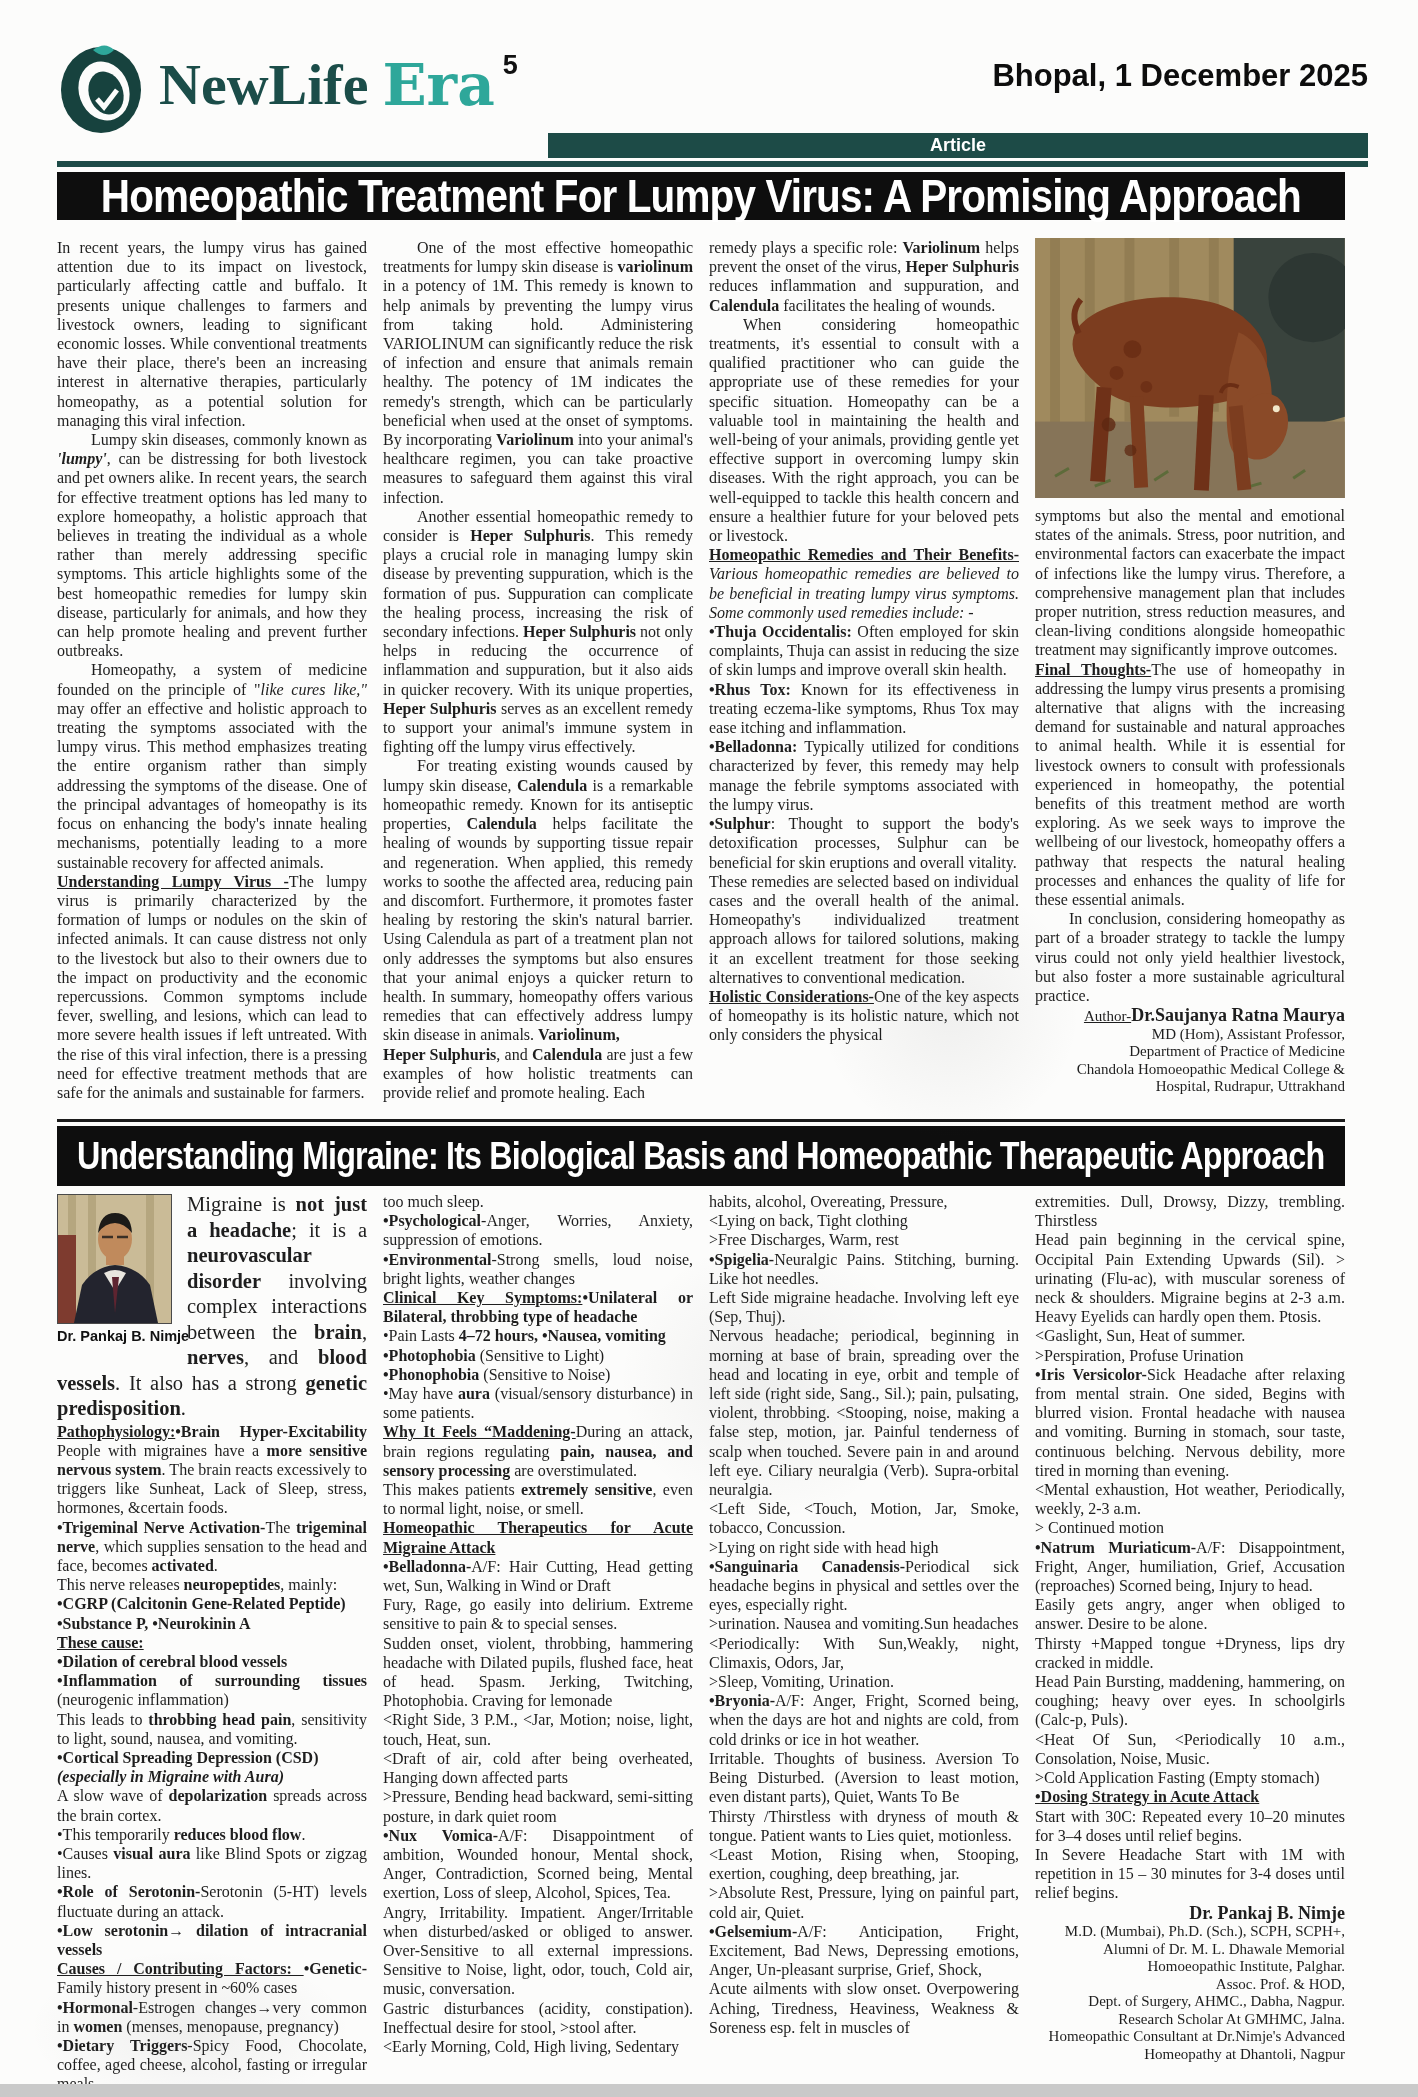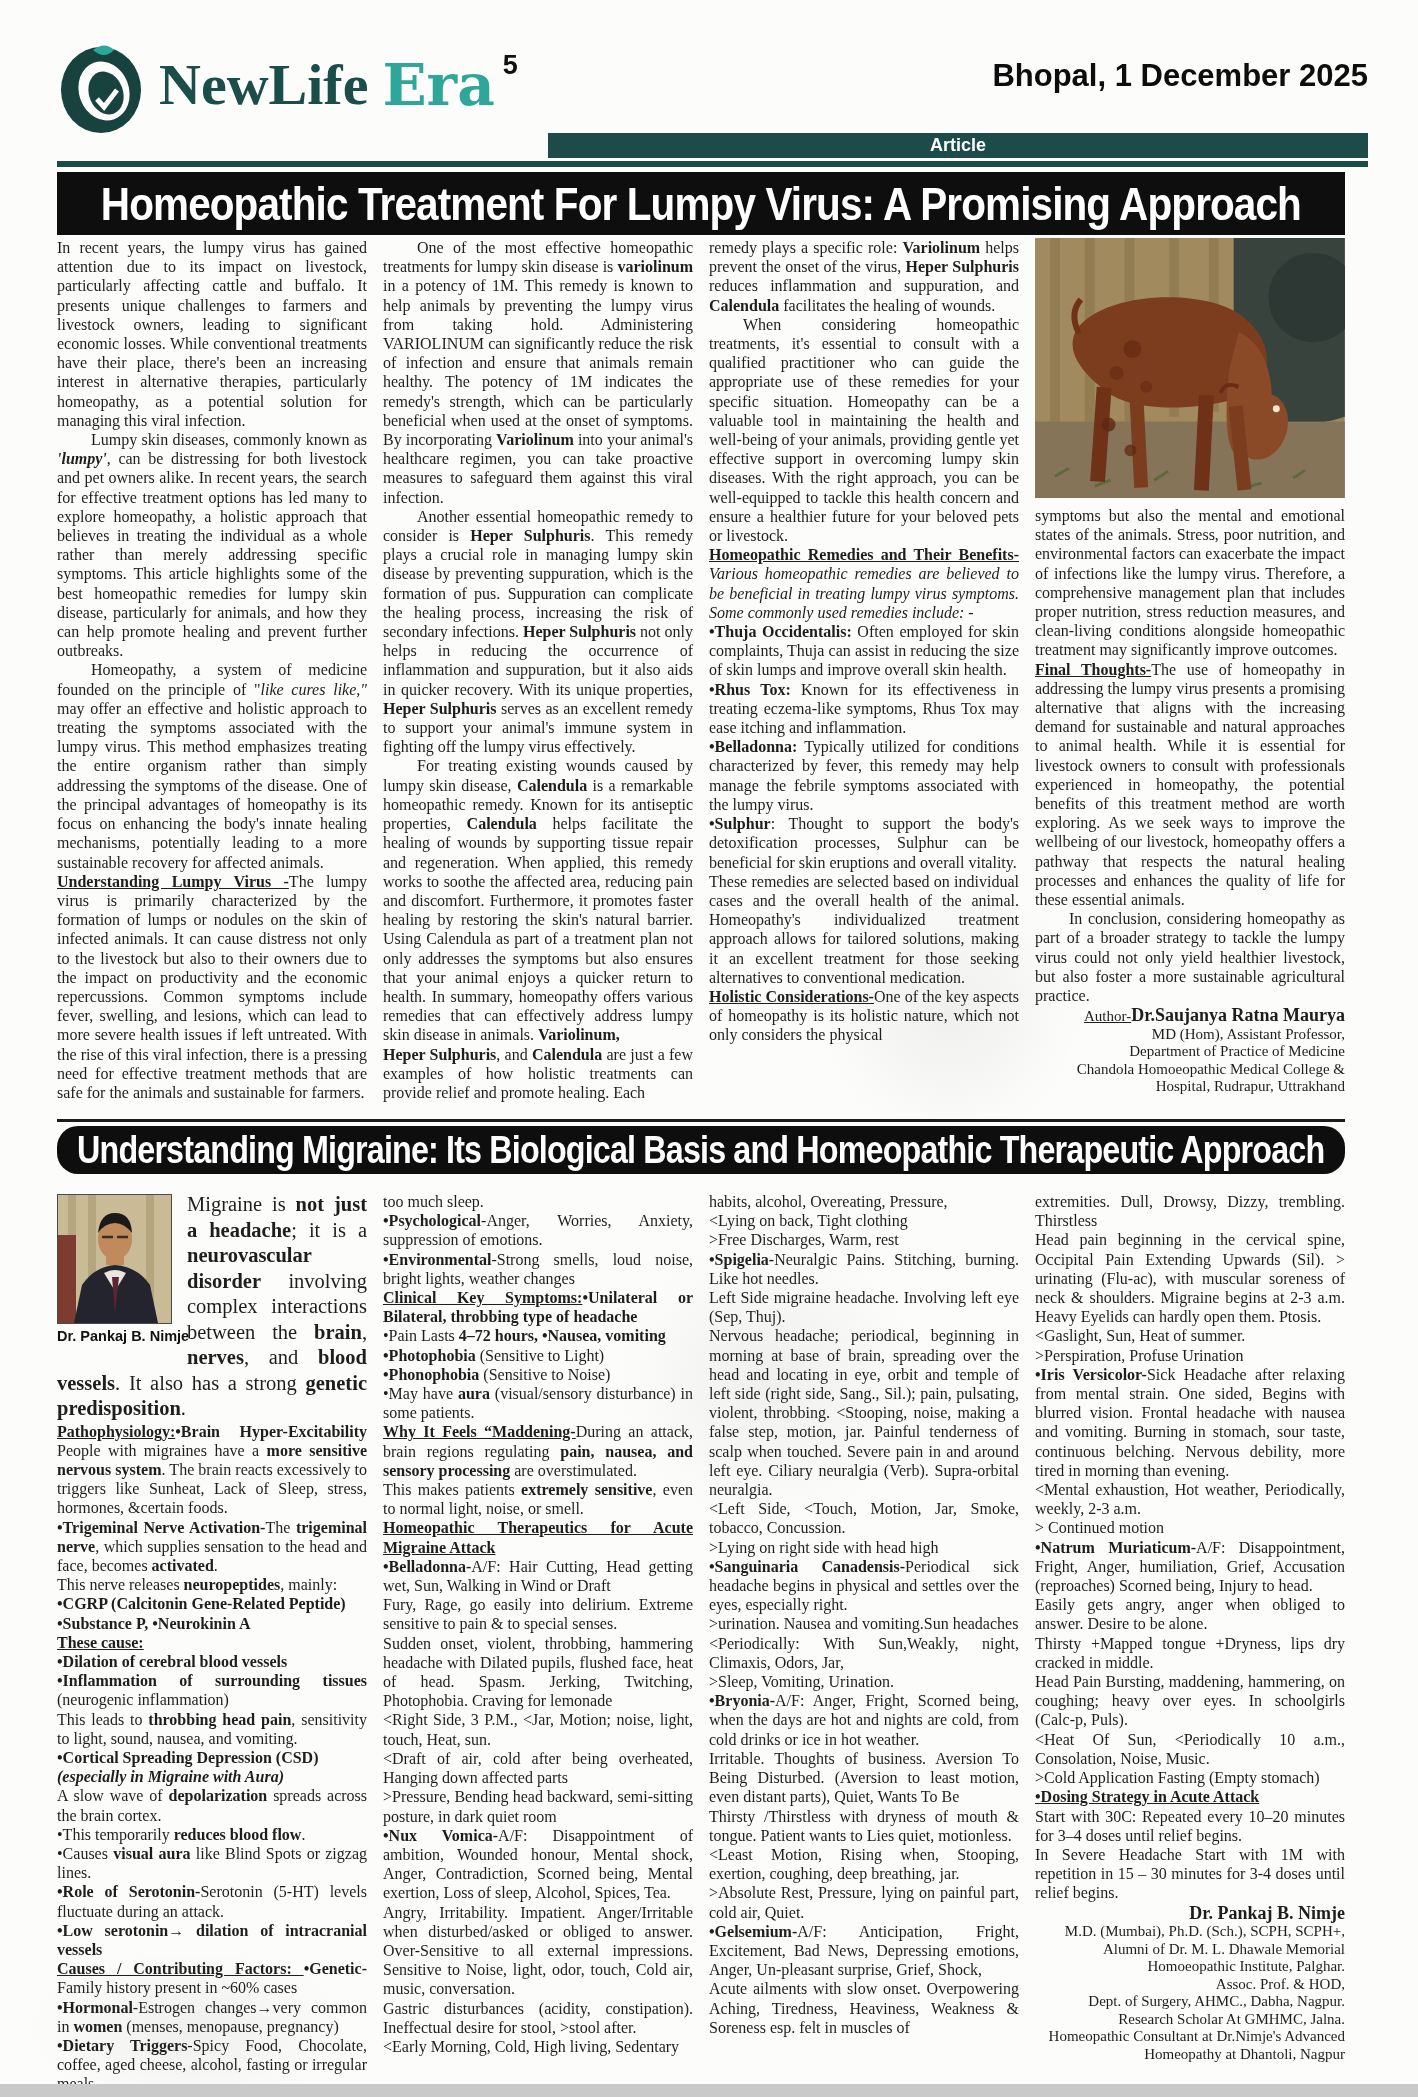--- a/index.html
+++ b/index.html
@@ -14,23 +14,23 @@
   .page-num{font-family:"Liberation Sans",sans-serif;font-weight:bold;font-size:27px;color:#111;margin-left:8px;margin-top:8px;}
   .dateline{margin-left:auto;font-family:"Liberation Sans",sans-serif;font-weight:bold;font-size:31px;color:#0d0d0d;margin-top:16px;}
   .article-bar{position:absolute;top:133px;left:548px;width:820px;height:25px;background:#1d4b47;
         color:#fff;display:flex;align-items:center;justify-content:center;
         font-family:"Liberation Sans",sans-serif;font-weight:bold;font-size:18px;}
   .teal-rule{position:absolute;top:161px;left:57px;width:1311px;height:6px;background:#1d4b47;}
   
   .headline{position:absolute;left:57px;width:1288px;background:#0e0e0e;color:#fff;
         display:flex;align-items:center;justify-content:center;
         font-family:"Liberation Sans",sans-serif;font-weight:bold;letter-spacing:-1px;white-space:nowrap;}
-  .h1bar{top:172px;height:63px;font-size:46px;}
+  .h1bar{top:172px;height:48px;font-size:46px;}
   .h1bar span{display:inline-block;transform:scaleX(0.88);}
-  .h2bar{top:1126px;height:48px;font-size:38px;border-radius:21px;}
+  .h2bar{top:1126px;height:60px;font-size:38px;}
   .h2bar span{display:inline-block;transform:scaleX(0.85);}
   .rule2{position:absolute;top:1119px;left:57px;width:1288px;height:3px;background:#1b1b1b;}
   
   .cols{position:absolute;left:57px;width:1288px;display:flex;gap:16px;align-items:flex-start;}
   .cols1{top:238px;height:885px;}
   .cols2{top:1192px;height:892px;}
   .col{width:310px;flex:0 0 310px;font-size:16px;line-height:19.2px;}
   .col p{margin:0;text-align:justify;}
   .col p.ind{text-indent:34px;}
   .col p.lead{font-size:20.5px;line-height:25.5px;}

